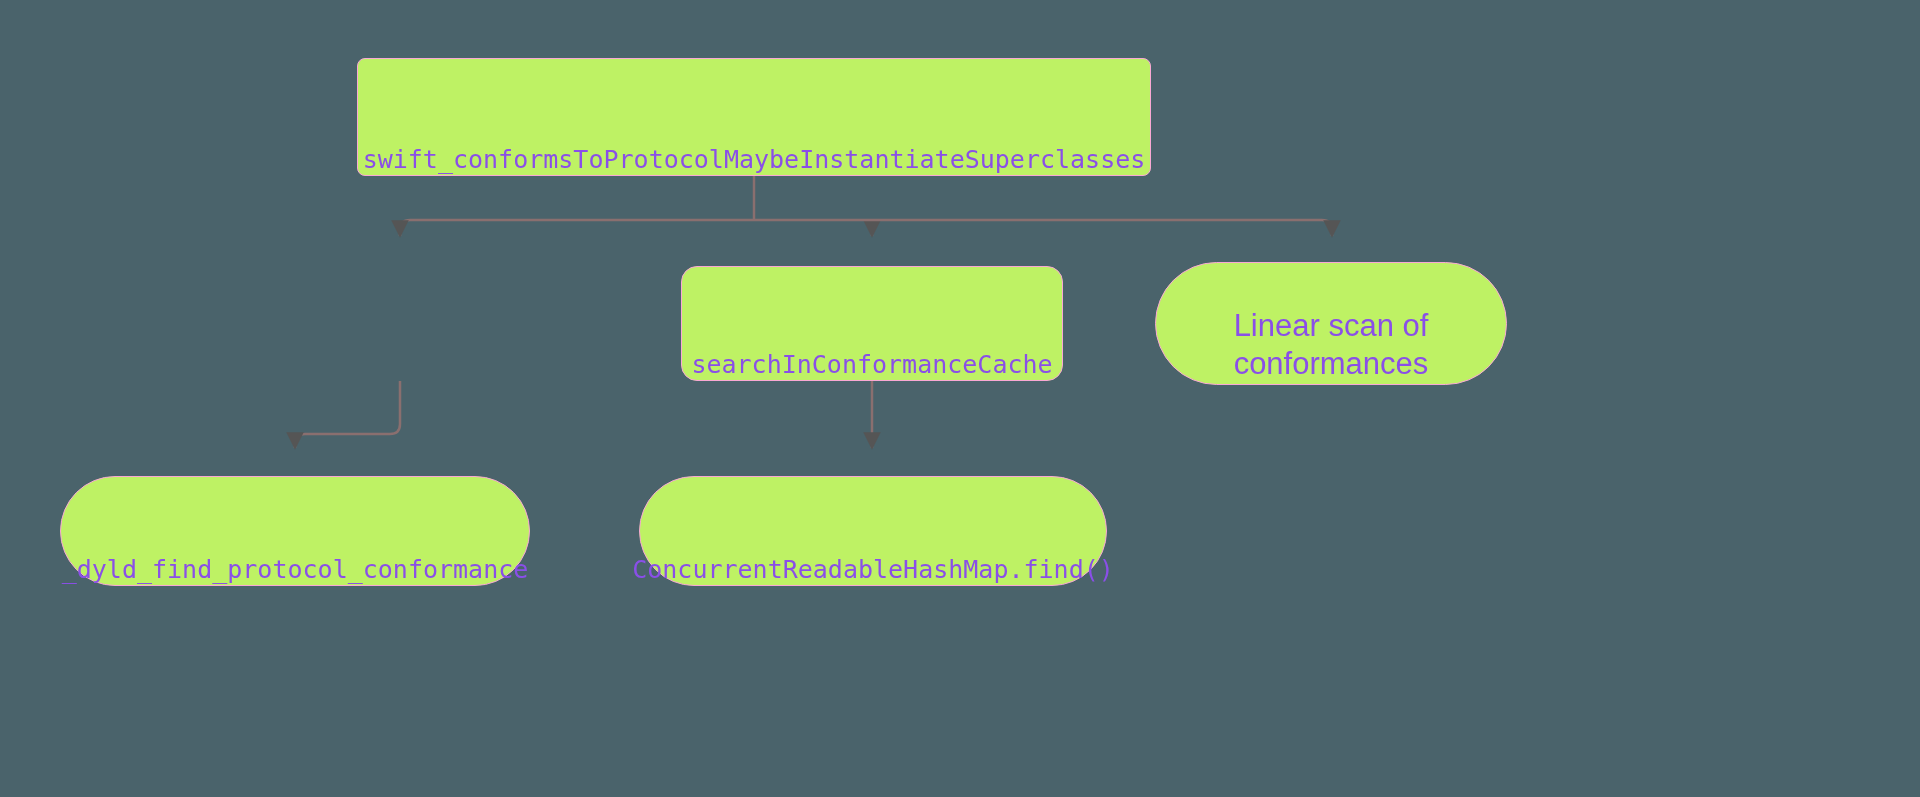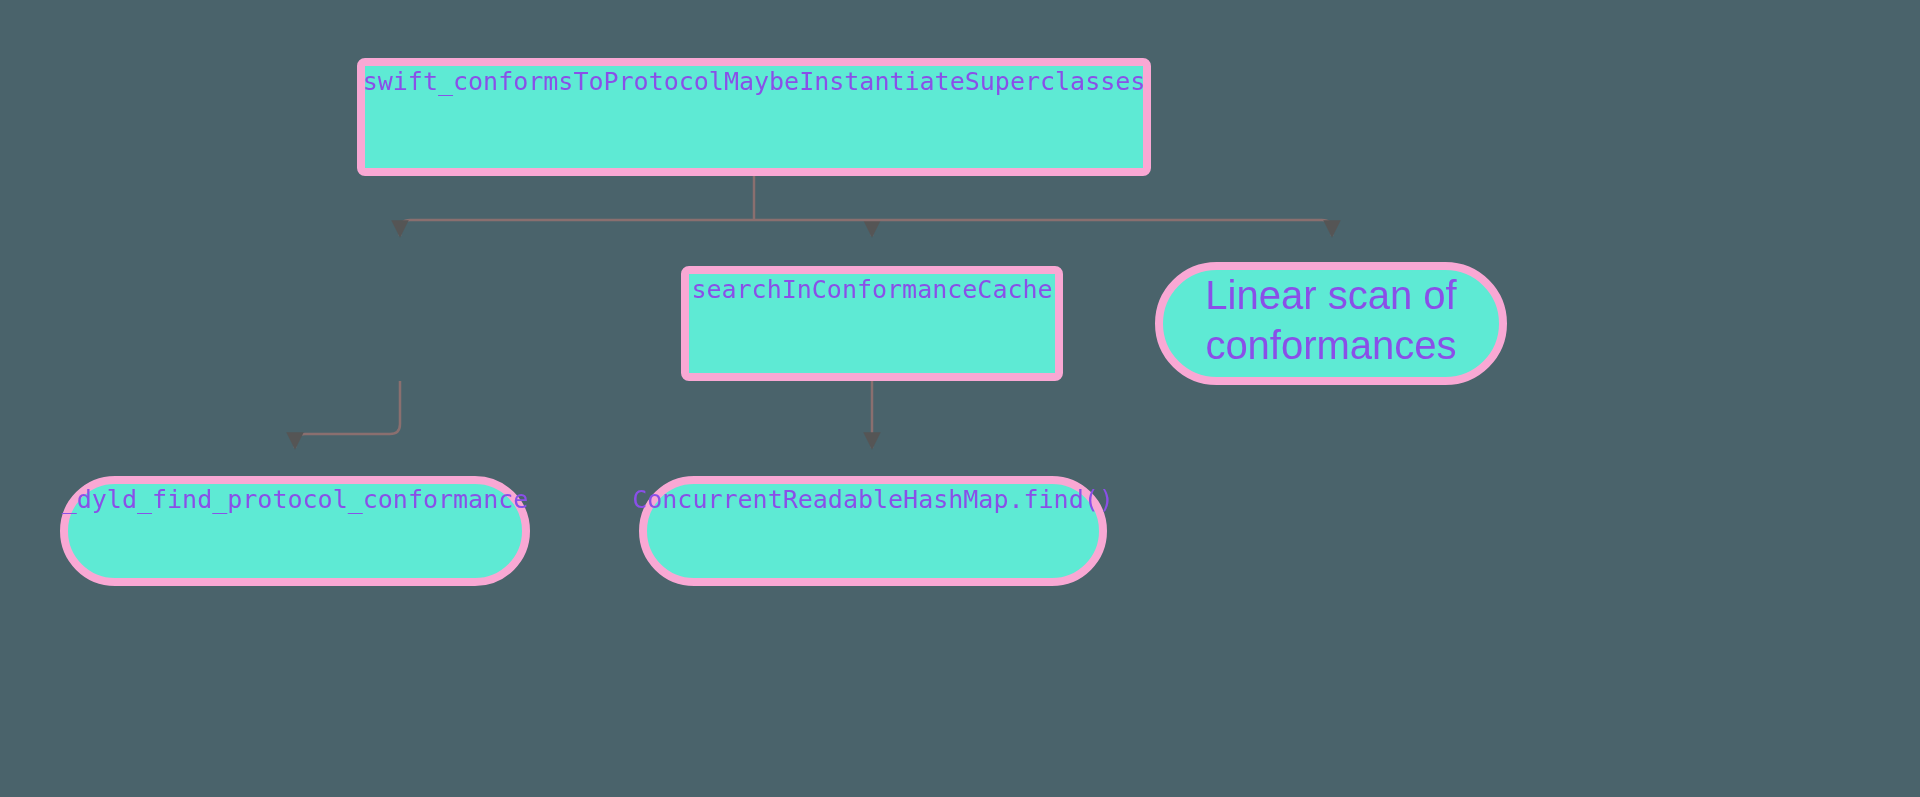--- a/index.html
+++ b/index.html
@@ -20,25 +20,25 @@
   }
   #edges {
     position: absolute;
     left: 0;
     top: 0;
     width: 1920px;
     height: 797px;
   }
   .node {
     position: absolute;
-    background: #5eead4;
-    border: 8px solid #f9a8d4;
+    background: #bef264;
+    border: 1px solid #f9a8d4;
     box-sizing: border-box;
     display: flex;
-    align-items: flex-start;
+    align-items: flex-end;
     justify-content: center;
     text-align: center;
     color: #8a4fe8;
   }
   .node.rect {
     border-radius: 8px;
   }
   .node.stadium {
     border-radius: 999px;
   }
@@ -47,27 +47,27 @@
     line-height: 1.25;
     white-space: pre-line;
   }
   .mono .label {
     font-family: "DejaVu Sans Mono", "Liberation Mono", monospace;
     font-size: 25px;
     letter-spacing: 0px;
   }
   .sans .label {
     font-family: "Liberation Sans", sans-serif;
-    font-size: 40px;
+    font-size: 31px;
   }
 
   
   #node-root      { left: 357px;  top: 58px;  width: 794px; height: 118px; }
   #node-findshared{ left: 209px;  top: 266px; width: 381px; height: 115px; }
-  #node-searchin  { left: 681px;  top: 266px; width: 382px; height: 115px; }
+  #node-searchin  { left: 681px;  top: 266px; width: 382px; height: 115px; border-radius: 16px; }
   #node-linear    { left: 1155px; top: 262px; width: 352px; height: 123px; }
   #node-dyld      { left: 60px;   top: 476px; width: 470px; height: 110px; }
   #node-hashmap   { left: 639px;  top: 476px; width: 468px; height: 110px; }
 </style>
 </head>
 <body>
 
 <div id="canvas">
 
   <svg id="edges" viewBox="0 0 1920 797" xmlns="http://www.w3.org/2000/svg">

